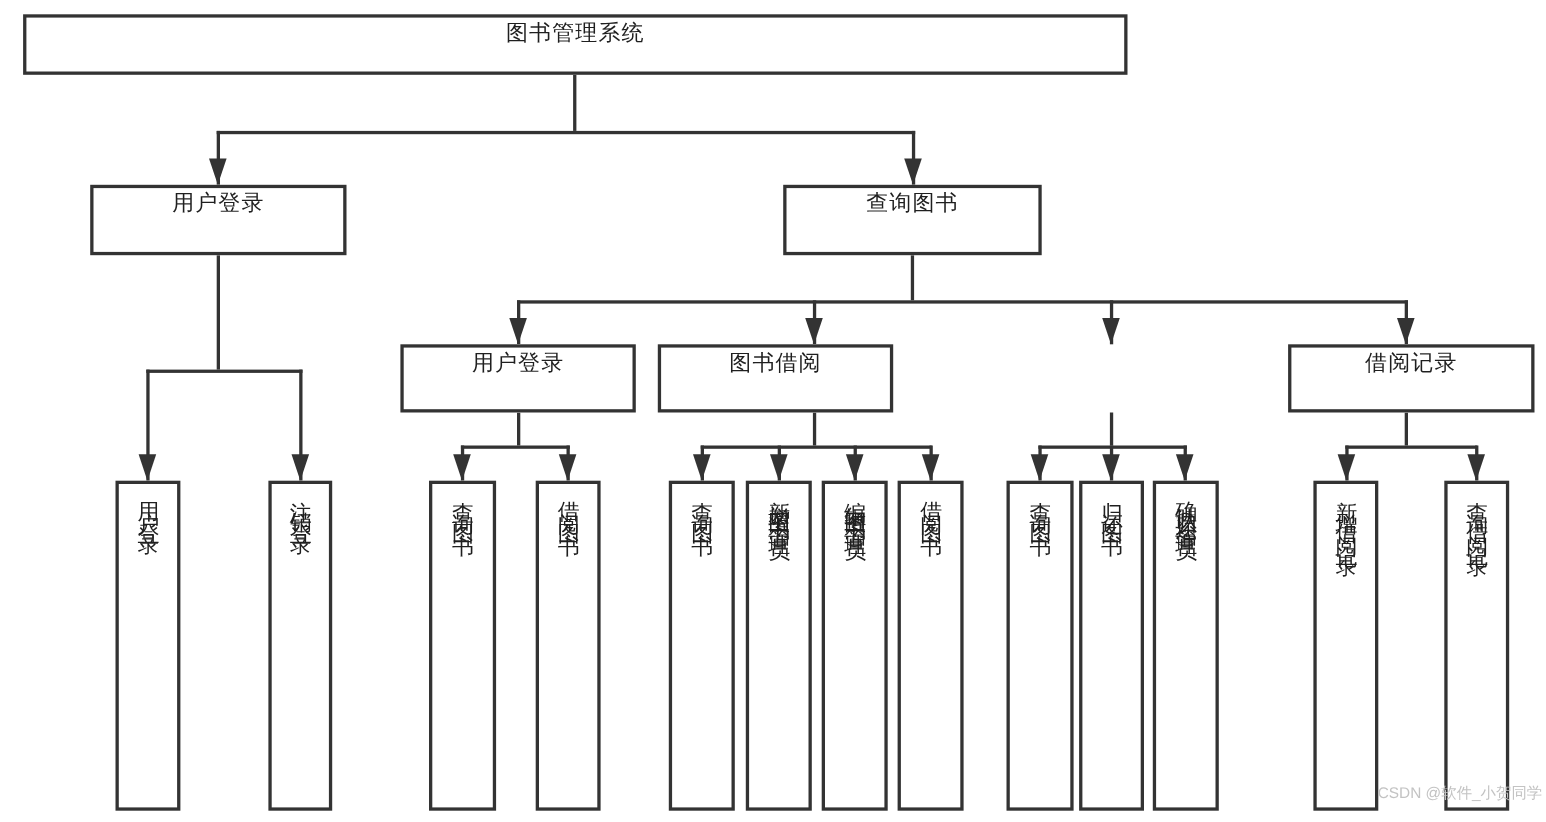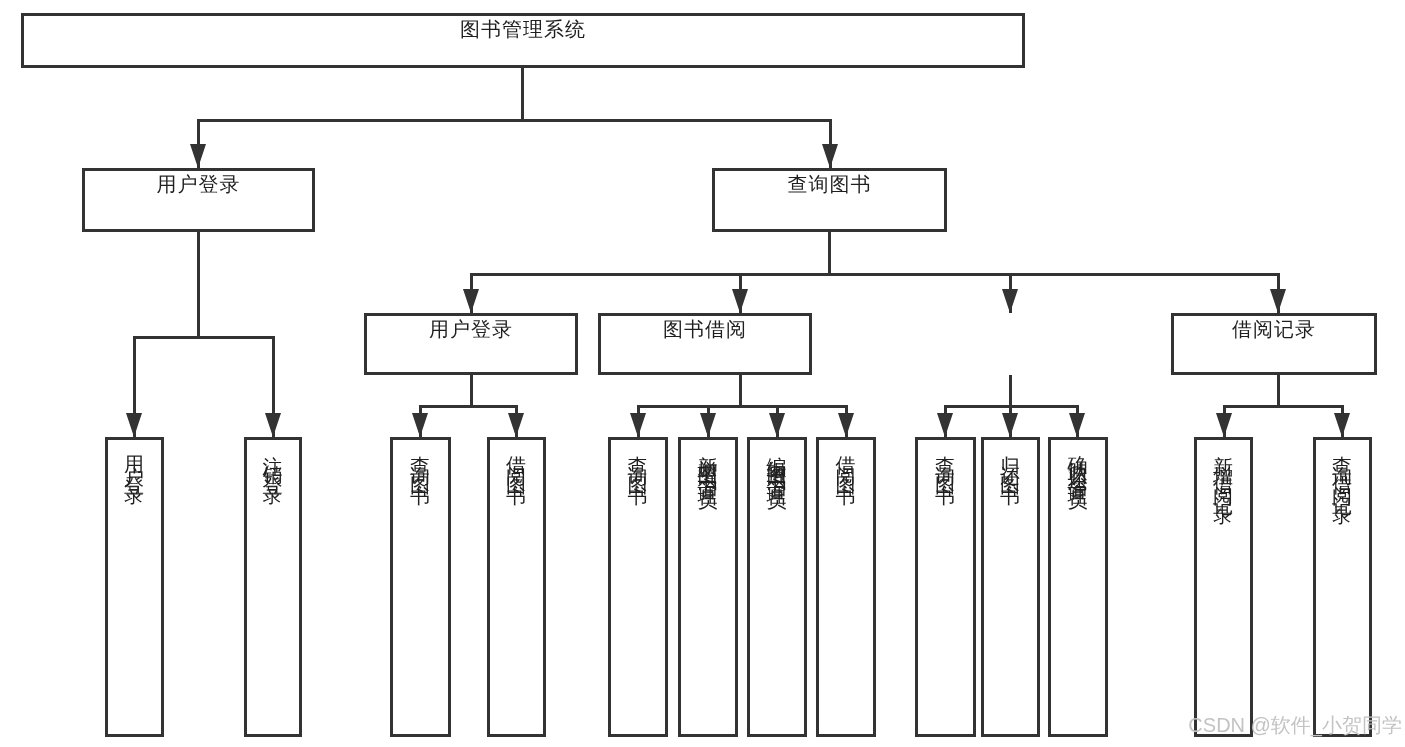--- a/index.html
+++ b/index.html
@@ -19,21 +19,21 @@
   .vnode.tight span{letter-spacing:5px;}
   .hline{position:absolute;background:#333333;height:3px;z-index:1;}
   .vline{position:absolute;background:#333333;width:3px;z-index:1;}
   .arrow{
     position:absolute;width:0;height:0;z-index:1;
     border-left:8px solid transparent;border-right:8px solid transparent;
     border-top:24px solid #333333;
   }
   .watermark{
     position:absolute;right:3px;top:712px;z-index:5;
-    color:#c3c3c3;font-size:20px;white-space:nowrap;
+    color:#c3c3c3;font-size:14px;white-space:nowrap;
   }
 </style>
 </head>
 <body>
 
 <div class="stage">
 
   <div class="vline" style="left:521px;top:68px;height:51px;"></div>
   <div class="hline" style="left:197px;top:119px;width:635px;"></div>
   <div class="vline" style="left:197px;top:119px;height:49px;"></div>
@@ -103,21 +103,21 @@
   <div class="node" style="left:712px;top:168px;width:235px;height:64px;">
     <span>查询图书</span>
   </div>
 
   <div class="node" style="left:364px;top:313px;width:214px;height:62px;">
     <span>用户登录</span>
   </div>
   <div class="node" style="left:598px;top:313px;width:214px;height:62px;">
     <span>图书借阅</span>
   </div>
-  <div class="node" style="left:1171px;top:313px;width:206px;height:62px;">
+  <div class="node" style="left:1171px;top:313px;width:224px;height:62px;">
     <span>借阅记录</span>
   </div>
 
   <div class="node vnode" style="left:105px;top:437px;width:59px;height:300px;">
     <span>用户登录</span>
   </div>
   <div class="node vnode" style="left:244px;top:437px;width:58px;height:300px;">
     <span>注销登录</span>
   </div>
 

